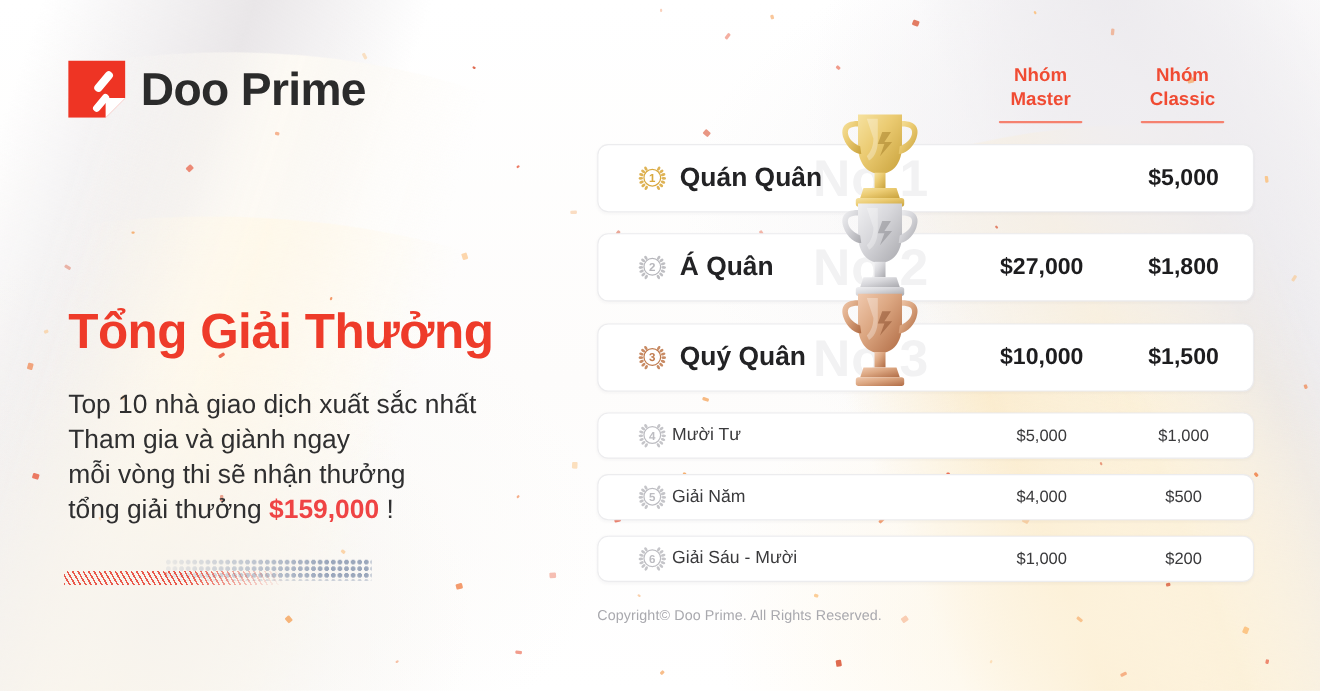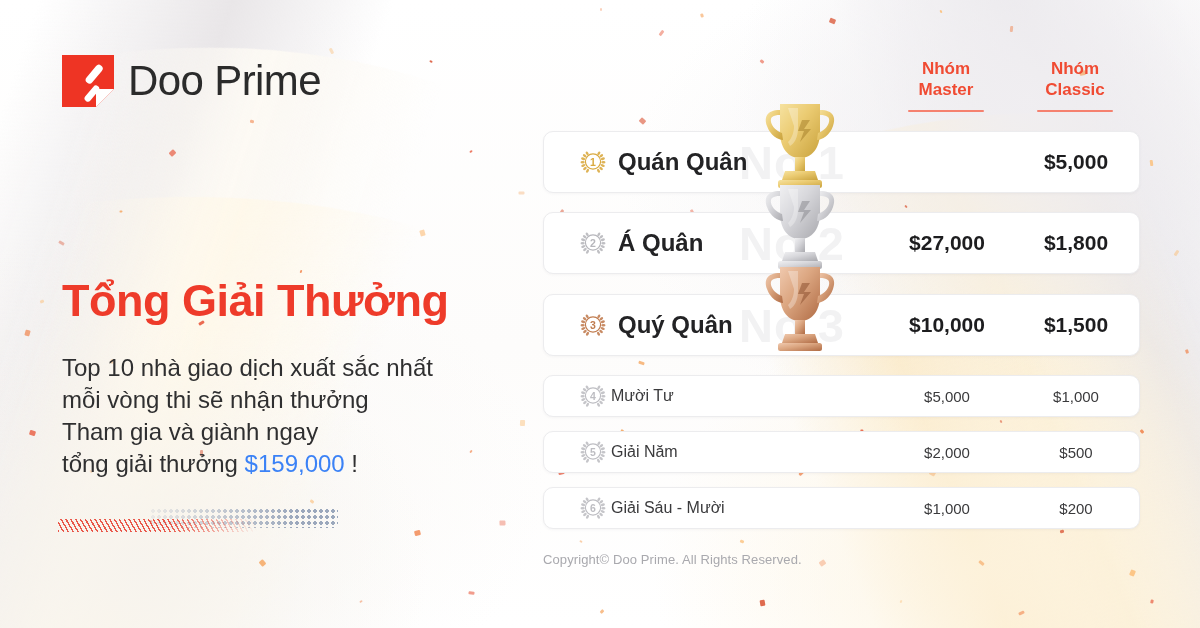--- a/index.html
+++ b/index.html
@@ -63,32 +63,32 @@
     position:absolute; left:-160px; bottom:-200px; width:600px; height:520px;
     background:radial-gradient(ellipse at center, rgba(246,243,238,.9) 0%, rgba(246,243,238,0) 68%);
   }
   .confetti { position:absolute; border-radius:1px; }
 
   
   .left { position:absolute; left:0; top:0; width:540px; height:628px; z-index:3; }
 
   .logo-wrap { position:absolute; left:62px; top:55px; display:flex; align-items:center; gap:14px; }
   .logo-mark { width:52px; height:52px; position:relative; }
-  .logo-text { font-size:42px; font-weight:normal; color:#2b2b2b; letter-spacing:-.6px; white-space:nowrap; }
+  .logo-text { font-size:42px; font-weight:bold; color:#2b2b2b; letter-spacing:-.6px; white-space:nowrap; }
 
   .headline {
     position:absolute; left:62px; top:278px;
     font-size:45px; font-weight:bold; color:#EE3B2A;
     letter-spacing:-.5px; white-space:nowrap; line-height:1;
   }
   .body-copy {
     position:absolute; left:62px; top:352px; width:470px;
     font-size:24px; color:#2f2f30; line-height:1.33;
   }
-  .body-copy .amount { color:#3b82f6; font-weight:normal; }
+  .body-copy .amount { color:#ef4444; font-weight:bold; }
 
   .deco { position:absolute; left:58px; top:508px; width:290px; height:24px; }
   .deco-dots {
     position:absolute; left:92px; top:0; width:188px; height:20px;
     background-image:radial-gradient(#8b9ab3 48%, transparent 50%);
     background-size:6px 6px;
     -webkit-mask-image:linear-gradient(90deg, rgba(0,0,0,.15), #000 78%);
     mask-image:linear-gradient(90deg, rgba(0,0,0,.15), #000 78%);
     opacity:.85;
   }
@@ -269,22 +269,22 @@
         <path d="M34 52 V34 H52 Z" fill="#ffffff"></path>
       </svg>
     </div>
     <div class="logo-text">Doo Prime</div>
   </div>
 
   <div class="headline">Tổng Giải Thưởng</div>
 
   <div class="body-copy">
     <div>Top 10 nhà giao dịch xuất sắc nhất</div>
+    <div>Tham gia và giành ngay</div>
     <div>mỗi vòng thi sẽ nhận thưởng</div>
-    <div>Tham gia và giành ngay</div>
     <div><span>tổng giải thưởng </span><span class="amount">$159,000</span><span> !</span></div>
   </div>
 
   <div class="deco">
     <div class="deco-dots"></div>
     <div class="deco-lines"></div>
   </div>
 </div>
 
 <div class="table">
@@ -481,21 +481,21 @@
               <ellipse cx="4.6" cy="15" rx="2.1" ry="1.25" fill="#BDBDC2" opacity=".88" transform="rotate(-20 15 15) translate(0,0)"></ellipse>
               <ellipse cx="4.6" cy="15" rx="2.1" ry="1.25" fill="#BDBDC2" opacity=".88" transform="rotate(-1 15 15) translate(0,0)"></ellipse>
               <ellipse cx="4.6" cy="15" rx="2.1" ry="1.25" fill="#BDBDC2" opacity=".88" transform="rotate(18 15 15) translate(0,0)"></ellipse>
               <ellipse cx="4.6" cy="15" rx="2.1" ry="1.25" fill="#BDBDC2" opacity=".88" transform="rotate(37 15 15) translate(0,0)"></ellipse>
               <ellipse cx="4.6" cy="15" rx="2.1" ry="1.25" fill="#BDBDC2" opacity=".88" transform="rotate(56 15 15) translate(0,0)"></ellipse>
             </g>
             <circle cx="15" cy="14.5" r="7.6" fill="none" stroke="#BDBDC2" stroke-width="1.15"></circle>
             <text x="15" y="18.6" text-anchor="middle" font-family="Liberation Sans, sans-serif" font-size="10.5" font-weight="bold" fill="#BDBDC2">5</text>
           </svg></span>
         <span class="rank-label">Giải Năm</span>
-        <span class="amt amt-master">$2,000</span>
+        <span class="amt amt-master">$4,000</span>
         <span class="amt amt-classic">$500</span>
       </div>
       <div class="row row-small r6">
         <span class="rank-badge"><svg viewBox="0 0 30 30" width="30" height="30">
             <g>
               <ellipse cx="4.6" cy="15" rx="2.1" ry="1.25" fill="#BDBDC2" opacity=".88" transform="rotate(-58 15 15) translate(0,0)"></ellipse>
               <ellipse cx="4.6" cy="15" rx="2.1" ry="1.25" fill="#BDBDC2" opacity=".88" transform="rotate(-39 15 15) translate(0,0)"></ellipse>
               <ellipse cx="4.6" cy="15" rx="2.1" ry="1.25" fill="#BDBDC2" opacity=".88" transform="rotate(-20 15 15) translate(0,0)"></ellipse>
               <ellipse cx="4.6" cy="15" rx="2.1" ry="1.25" fill="#BDBDC2" opacity=".88" transform="rotate(-1 15 15) translate(0,0)"></ellipse>
               <ellipse cx="4.6" cy="15" rx="2.1" ry="1.25" fill="#BDBDC2" opacity=".88" transform="rotate(18 15 15) translate(0,0)"></ellipse>

